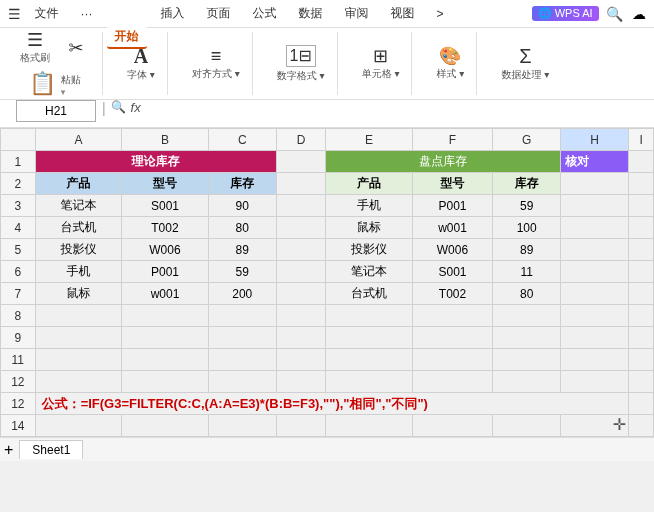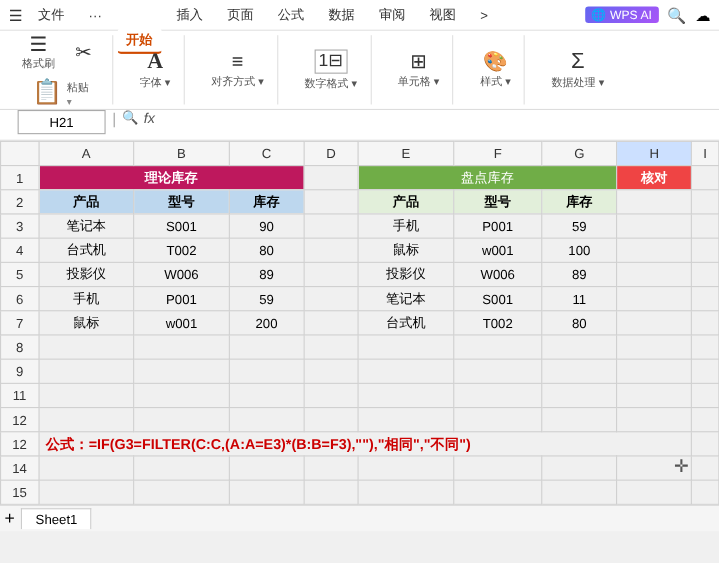--- a/index.html
+++ b/index.html
@@ -121,21 +121,21 @@
       text-align: center;
       width: 28px;
       color: #333;
       border: 1px solid #d0d0d0;
     }
     .cell-center { text-align: center; }
 
     
     .header-blue { background: #be185d; color: #fff; text-align: center; font-weight: bold; }
     .header-green { background: #70ad47; color: #fff; text-align: center; font-weight: normal; }
-    .header-orange { background: #ef4444; color: #fff; text-align: center; font-weight: bold; }
+    .header-orange { background: #8b5cf6; color: #fff; font-weight: bold; }
     .header-light-blue { background: #bdd7ee; text-align: center; font-weight: bold; }
     .header-light-green { background: #e2efda; text-align: center; font-weight: bold; }
 
     
     .sheet-wrapper {
       overflow: auto;
       flex: 1;
     }
 
     
@@ -436,32 +436,20 @@
         <td></td>
           <td></td>
           <td></td>
         <td></td>
         <td style="position:relative;">
           <span style="position:absolute; right:2px; bottom:2px; font-size:16px; color:#555; cursor:default;">✛</span>
         </td>
         <td></td>
       </tr>
 
-      <tr>
-        <td class="row-header">15</td>
-        <td></td>
-          <td></td>
-          <td></td>
-        <td></td>
-          <td></td>
-          <td></td>
-        <td></td>
-          <td></td>
-          <td></td>
-      </tr>
     </tbody>
   </table>
 </div>
 
 <div class="sheet-tabs">
   <span style="font-size:16px; cursor:pointer; margin-right:6px;">+</span>
   <span style="padding:2px 12px; background:#fff; border:1px solid #ccc; border-bottom:none; font-size:12px; cursor:pointer;">Sheet1</span>
 </div>
 
 </body></html>

